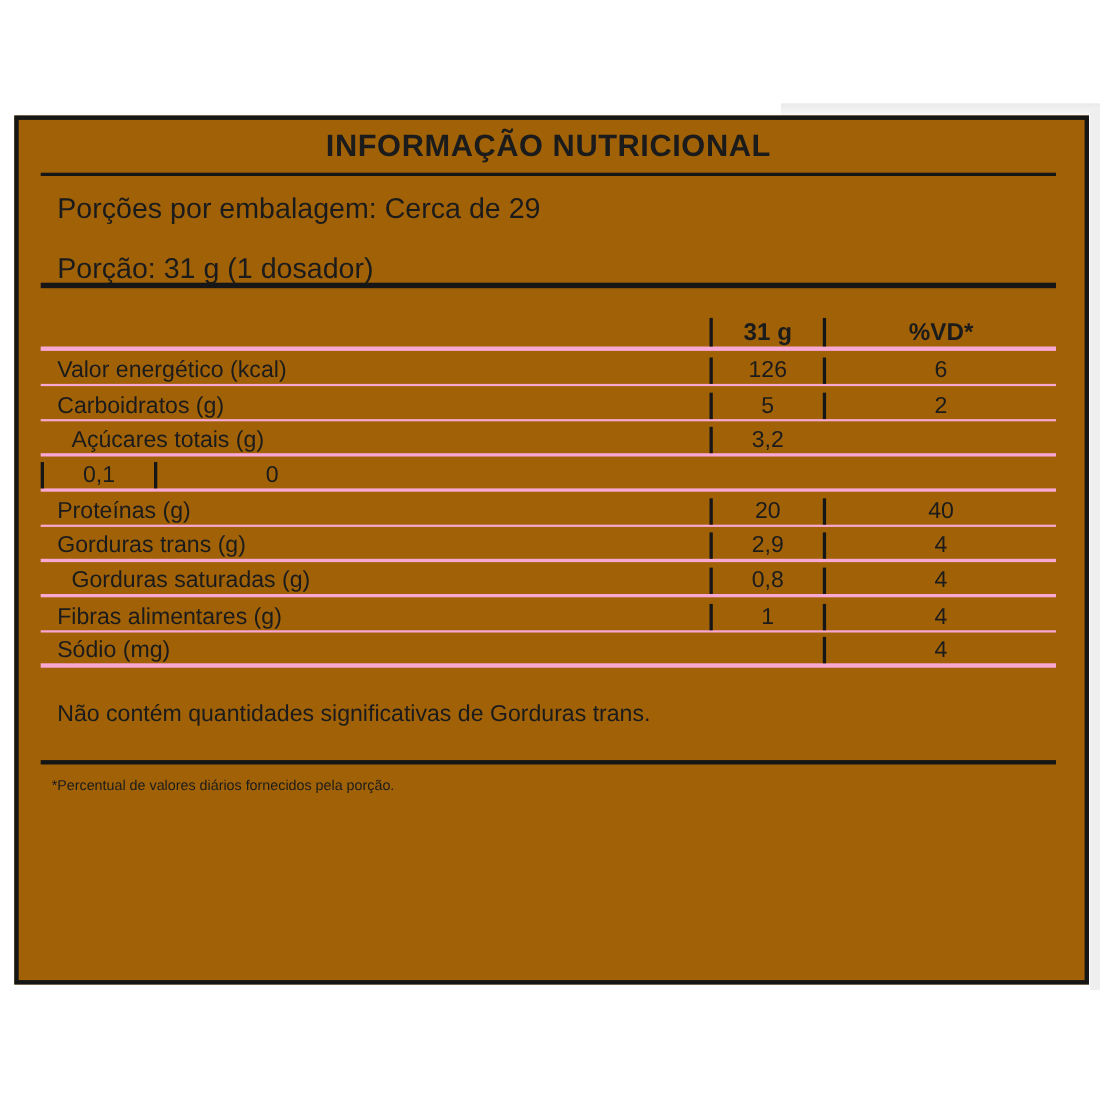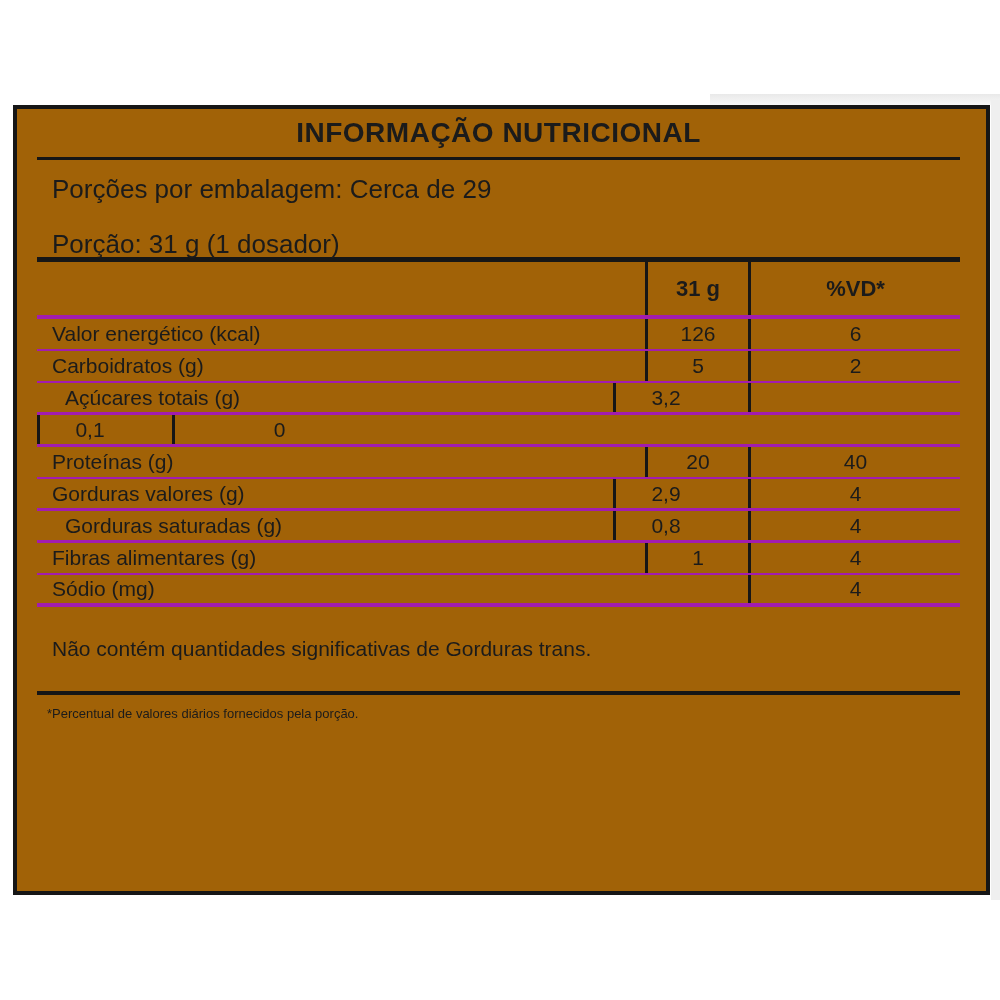--- a/index.html
+++ b/index.html
@@ -35,24 +35,24 @@
   }
 
   .serving-block {
     height: 102px;
     border-bottom: 5px solid #161616;
     padding: 15px 0 0 15px;
     font-size: 26px; line-height: 1.15;
   }
   .serving-line { margin-bottom: 25px; }
 
-  .t-row { display: flex; border-bottom: 2px solid #a21caf; font-size: 21px; }
+  .t-row { display: flex; border-bottom: 2px solid #f9a8d4; font-size: 21px; align-items: flex-end; }
   .t-row.header { height: 57px; border-bottom-width: 4px; font-weight: bold; font-size: 22px; }
   .t-row.body { height: 32px; }
-  .t-row.sep3 { border-bottom-width: 3px; gap: 32px; }
+  .t-row.sep3 { border-bottom-width: 3px; }
   .t-row.sep4 { border-bottom-width: 4px; }
 
   .c-name {
     flex: 1; display: flex; align-items: center;
     padding-left: 15px;
   }
   .ind1 .c-name { padding-left: 28px; }
   .ind2 .c-name { padding-left: 45px; }
   .c-amount {
     width: 103px; border-left: 3px solid #161616;
@@ -120,21 +120,21 @@
       <div class="c-dv">0</div>
     </div>
 
     <div class="t-row body">
       <div class="c-name">Proteínas (g)</div>
       <div class="c-amount">20</div>
       <div class="c-dv">40</div>
     </div>
 
     <div class="t-row body sep3">
-      <div class="c-name">Gorduras valores (g)</div>
+      <div class="c-name">Gorduras trans (g)</div>
       <div class="c-amount">2,9</div>
       <div class="c-dv">4</div>
     </div>
 
     <div class="t-row body sep3 ind1">
       <div class="c-name">Gorduras saturadas (g)</div>
       <div class="c-amount">0,8</div>
       <div class="c-dv">4</div>
     </div>
 

